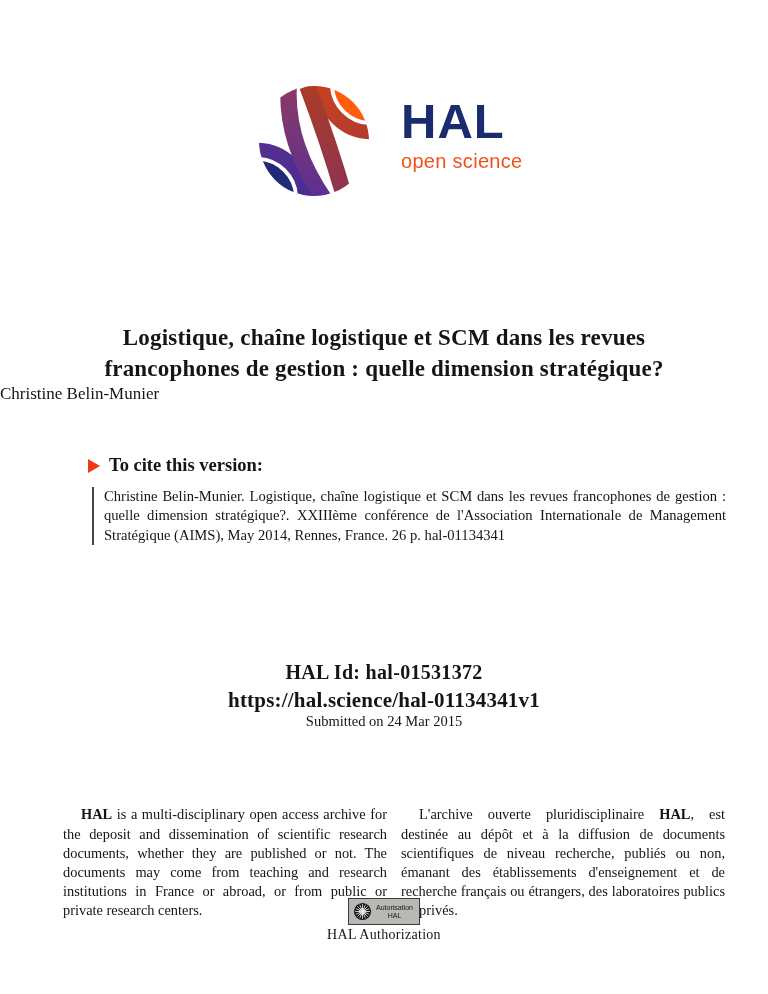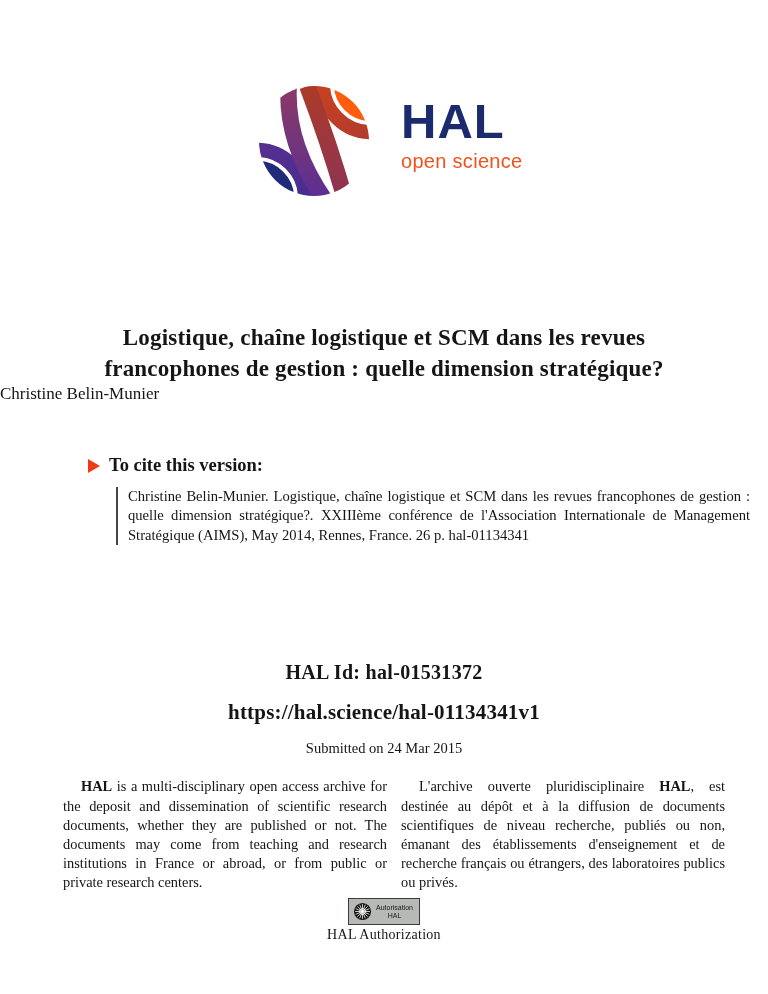--- a/index.html
+++ b/index.html
@@ -59,36 +59,35 @@
     border-bottom:7px solid transparent;
   }
   .cite-head-label{font-size:18.5px; font-weight:bold;}
   .citation{
     position:absolute; left:92px; top:487px;
     width:634px;
     border-left:2px solid #454545;
     padding-left:10px;
     font-size:14.6px; line-height:19.4px;
     text-align:justify;
-    margin-left:24px;
   }
   
   .halid-block{
     position:absolute; top:661px; left:0; right:0; text-align:center;
   }
   .halid{font-size:20px; font-weight:bold; letter-spacing:0.3px;}
   .halurl{
     display:block; font-size:21px; font-weight:bold;
-    letter-spacing:0.2px; margin-top:16px;
+    letter-spacing:0.2px; margin-top:4px;
     color:inherit; text-decoration:none;
   }
-  .submitted{font-size:14.5px; margin-top:15px;}
+  .submitted{font-size:14.5px; }
   
   .columns{
-    position:absolute; left:63px; top:763px;
+    position:absolute; left:63px; top:791px;
     width:662px; display:flex; gap:14px;
   }
   .col{
     width:324px;
     font-size:14.4px; line-height:19.2px;
     text-align:justify; text-indent:18px;
   }
   .col b{font-weight:bold;}
   
   .badge{

